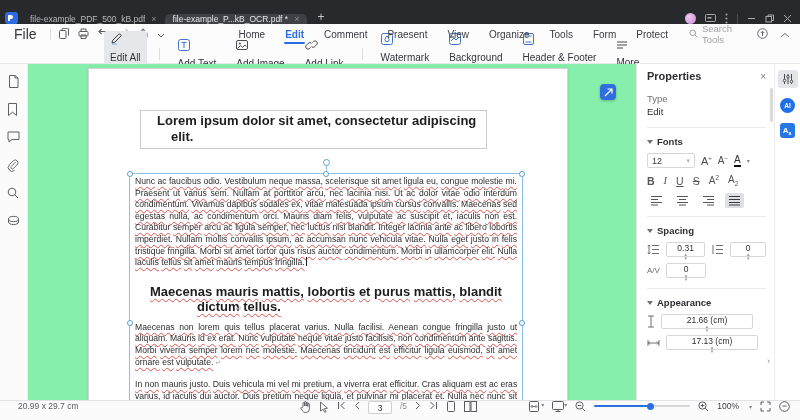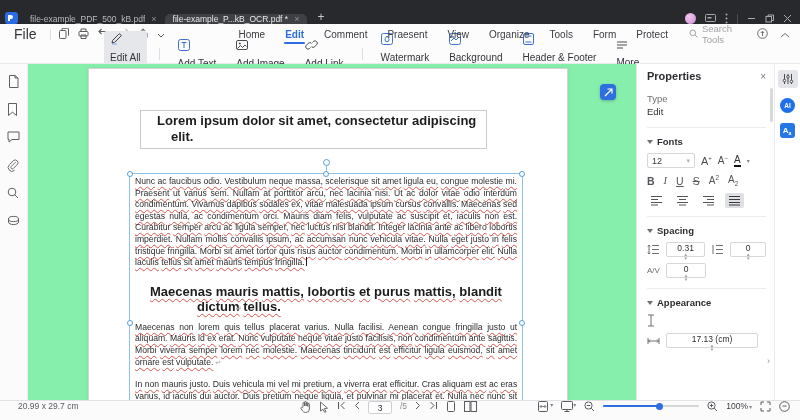--- a/index.html
+++ b/index.html
@@ -115,21 +115,21 @@
   .statusbar .grp { position:absolute; top:0; height:31px; display:flex; align-items:flex-start; gap:8px; }
   .pagesize { left:18px; }
   .navgrp { left:300px; gap:9px; }
   .pagebox { width:24px; height:13px; border:1px solid #cfd0d3; border-radius:2px; background:#fff; display:flex; align-items:center; justify-content:center; font-size:8.5px; color:#2e2f33; }
   .of { color:#8b8c90; }
   .zoomgrp { right:10px; gap:7px; }
   .slider { width:96px; height:10px; position:relative; display:flex; align-items:center; }
   .slider .track { width:100%; height:2px; background:#d5d6d8; border-radius:1px; }
   .slider .fill { position:absolute; left:0; width:58%; height:2px; background:#2e6fe0; border-radius:1px; }
   .slider .knob { position:absolute; left:58%; top:2px; width:7px; height:7px; margin-left:-3px; border-radius:50%; background:#2e6fe0; }
-  .zoompct { display:flex; align-items:center; gap:1px; color:#3c3d42; }
+  .zoompct { display:flex; align-items:center; gap:10px; color:#3c3d42; }
   .s-ic { display:flex; color:#5a5b60; }
 </style>
 </head>
 <body>
 
 <div class="app">
 
   <div class="titlebar">
     <div class="logo">
       <span class="mark">
@@ -515,20 +515,27 @@
       <div class="row">
         <span class="pic">
             <svg width="8" height="13" viewBox="0 0 8 13">
               <g stroke="#6f7075">
                 <line x1="1" y1="1" x2="7" y2="1"></line>
                 <line x1="1" y1="12" x2="7" y2="12"></line>
                 <line x1="4" y1="1" x2="4" y2="12"></line>
               </g>
             </svg>
           </span>
+        <div class="spin wide">
+          <span>21.66 (cm)</span>
+          <span class="arrows">
+              <span>▲</span>
+              <span>▼</span>
+            </span>
+        </div>
       </div>
       <div class="row">
         <span class="pic">
             <svg width="13" height="8" viewBox="0 0 13 8">
               <g stroke="#6f7075" fill="none">
                 <line x1="1" y1="1" x2="1" y2="7"></line>
                 <line x1="12" y1="1" x2="12" y2="7"></line>
                 <line x1="1" y1="4" x2="12" y2="4"></line>
                 <path d="M3 2.5L1.5 4 3 5.5M10 2.5L11.5 4 10 5.5"></path>
               </g>

